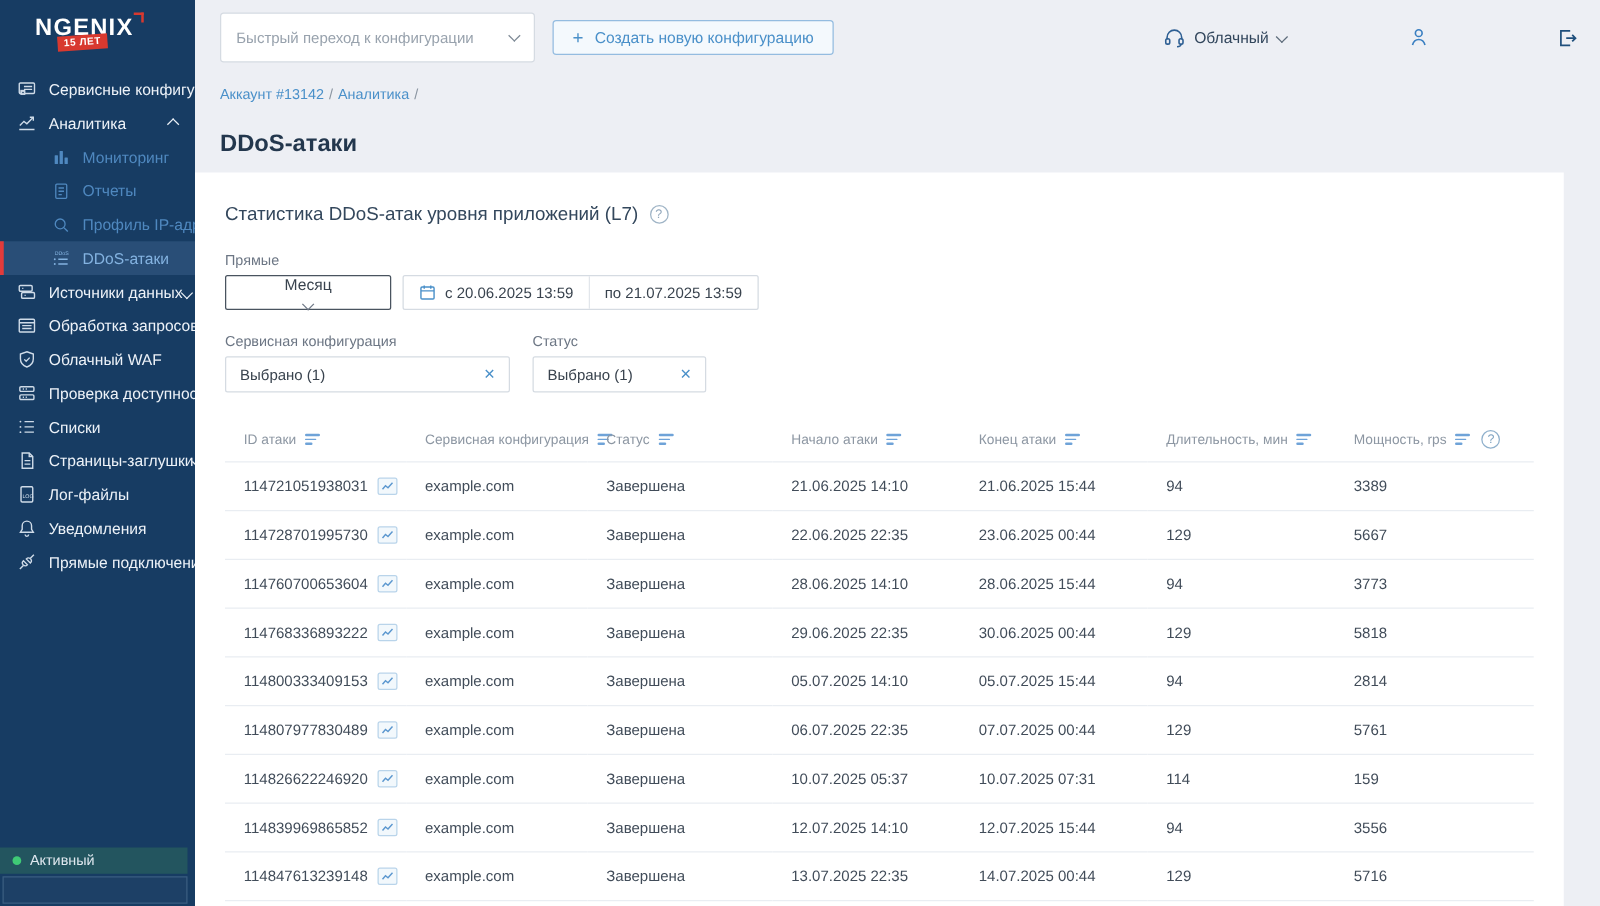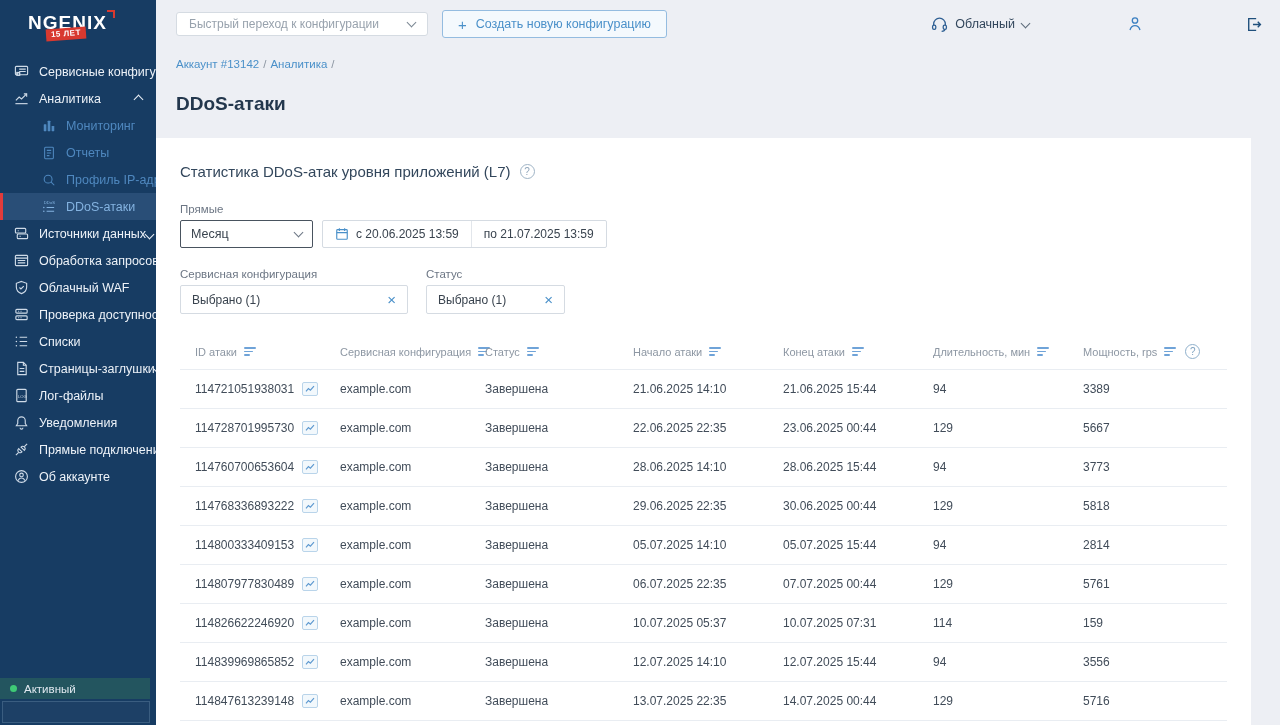--- a/index.html
+++ b/index.html
@@ -24,21 +24,21 @@
   .nav-sub.active::before { content:""; position:absolute; left:0; top:0; bottom:0; width:3px; background:#e23b3b; }
   .chevron { display:inline-block; width:7px; height:7px; border-right:1.5px solid currentColor; border-bottom:1.5px solid currentColor; transform:rotate(45deg); margin-top:-3px; }
   .chevron.up { transform:rotate(-135deg); margin-top:4px; }
   .sidebar-status { position:absolute; left:0; bottom:26px; width:150px; height:21px; background:#23555f; display:flex; align-items:center; padding-left:10px; font-size:11.5px; color:#dfe8ef; cursor:pointer; }
   .status-dot { width:7px; height:7px; border-radius:50%; background:#3fca76; margin-right:7px; }
   .sidebar-bottom-box { position:absolute; left:2px; bottom:2px; width:148px; height:22px; background:#1d4066; border:1px solid #3a5d80; cursor:pointer; }
 
   
   .main { position:absolute; left:156px; top:0; width:1124px; height:725px; background:#edeff4; }
   .topbar { display:flex; align-items:center; padding:10px 18px 0 20px; }
-  .quick-select { width:252px; height:24px; background:#fff; border:1px solid #d5dbe2; border-radius:3px; display:flex; align-items:center; justify-content:space-between; padding:0 12px; font-size:12px; color:#98a2ad; cursor:pointer; }
+  .quick-select { width:252px; height:40px; background:#fff; border:1px solid #d5dbe2; border-radius:3px; display:flex; align-items:center; justify-content:space-between; padding:0 12px; font-size:12px; color:#98a2ad; cursor:pointer; }
   .quick-select .chevron { color:#7b8793; }
   .create-btn { margin-left:14px; height:28px; border:1px solid #94bce0; border-radius:3px; background:#f4f9fd; color:#4a90c9; font-size:12.5px; display:flex; align-items:center; gap:9px; padding:0 15px; cursor:pointer; }
   .create-btn .plus { font-size:15px; font-weight:400; }
   .top-spacer { flex:1; }
   .support { display:flex; align-items:center; gap:7px; font-size:12.5px; color:#32465c; cursor:pointer; }
   .support .chevron { color:#5d6b7a; margin-top:-1px; }
   .icon-btn { background:none; border:none; cursor:pointer; display:flex; align-items:center; color:#2e6da6; }
   .user-btn { margin-left:98px; }
   .exit-btn { margin-left:102px; color:#1f4f7c; }
 
@@ -47,21 +47,21 @@
   .breadcrumb a { color:#4a90c9; text-decoration:none; cursor:pointer; }
   .breadcrumb .sep { margin:0 4px; color:#8b95a1; }
   .page-title { margin:23px 0 0 20px; font-size:19px; font-weight:bold; color:#23374d; }
 
   
   .card { position:absolute; left:0; top:126px; width:1095px; height:599px; background:#ffffff; padding:25px 24px 0 24px;margin-top:12px; }
   .panel-heading { font-size:15px; color:#33475c; display:flex; align-items:center; gap:9px; }
   .qmark { width:15px; height:15px; border:1px solid #9fb4c6; border-radius:50%; color:#8fa5ba; font-size:10px; display:inline-flex; align-items:center; justify-content:center; cursor:pointer; flex:none; }
   .filter-label { font-size:11.5px; color:#6c7684; margin-bottom:5px; }
   .filters-row1 { margin-top:23px; display:flex; align-items:flex-end; gap:9px; }
-  .period-select { width:133px; height:28px; border:1px solid #49535f; border-radius:2px; display:flex; align-items:center; justify-content:space-between; padding:0 10px; font-size:12.5px; color:#39434e; cursor:pointer; background:#fff; }
+  .period-select { width:133px; height:28px; border:1px solid #49535f; border-radius:2px; display:flex; align-items:center; justify-content:space-between; padding:0 10px; font-size:12.5px; color:#39434e; cursor:pointer; background:#fff;flex-direction:column; }
   .period-select .chevron { color:#6c7684; }
   .daterange { display:flex; height:28px; border:1px solid #d5dbe2; border-radius:2px; background:#fff; }
   .date-seg { display:flex; align-items:center; gap:7px; padding:0 12px; font-size:12px; color:#39434e; cursor:pointer; }
   .date-seg + .date-seg { border-left:1px solid #e2e6eb; }
   .filters-row2 { margin-top:20px; display:flex; gap:18px; }
   .clear-input { height:29px; border:1px solid #d5dbe2; border-radius:2px; background:#fff; display:flex; align-items:center; justify-content:space-between; padding:0 11px; font-size:12px; color:#39434e; cursor:pointer; }
   .w-config { width:228px; }
   .w-status { width:139px; }
   .x-icon { color:#4a90c9; font-size:15px; cursor:pointer; line-height:1; }
 
@@ -249,30 +249,20 @@
           <svg width="15" height="15" viewBox="0 0 16 16" fill="none" stroke="currentColor" stroke-width="1.2">
               <path d="M2 14l3-3"></path>
               <path d="M5.5 7.5l3 3a2.5 2.5 0 0 1-3.5.2L4.8 10.5a2.5 2.5 0 0 1 .2-3.5z" stroke-width="1.1"></path>
               <path d="M10.5 8.5l-3-3a2.5 2.5 0 0 1 3.5-.2l.2.2a2.5 2.5 0 0 1-.2 3.5z" stroke-width="1.1"></path>
               <path d="M11 5l3-3"></path>
             </svg>
         </span>
         <span>Прямые подключения</span>
       </div>
 
-      <div class="nav-item">
-        <span class="nicon">
-          <svg width="15" height="15" viewBox="0 0 16 16" fill="none" stroke="currentColor" stroke-width="1.2">
-              <circle cx="8" cy="8" r="6.3"></circle>
-              <circle cx="8" cy="6.3" r="1.9"></circle>
-              <path d="M4.5 12.3c.6-1.8 1.9-2.7 3.5-2.7s2.9.9 3.5 2.7"></path>
-            </svg>
-        </span>
-        <span>Об аккаунте</span>
-      </div>
     </div>
 
     <div class="sidebar-status">
       <span class="status-dot"></span>
       <span>Активный</span>
     </div>
     <div class="sidebar-bottom-box"></div>
   </div>
 
   <div class="main">

